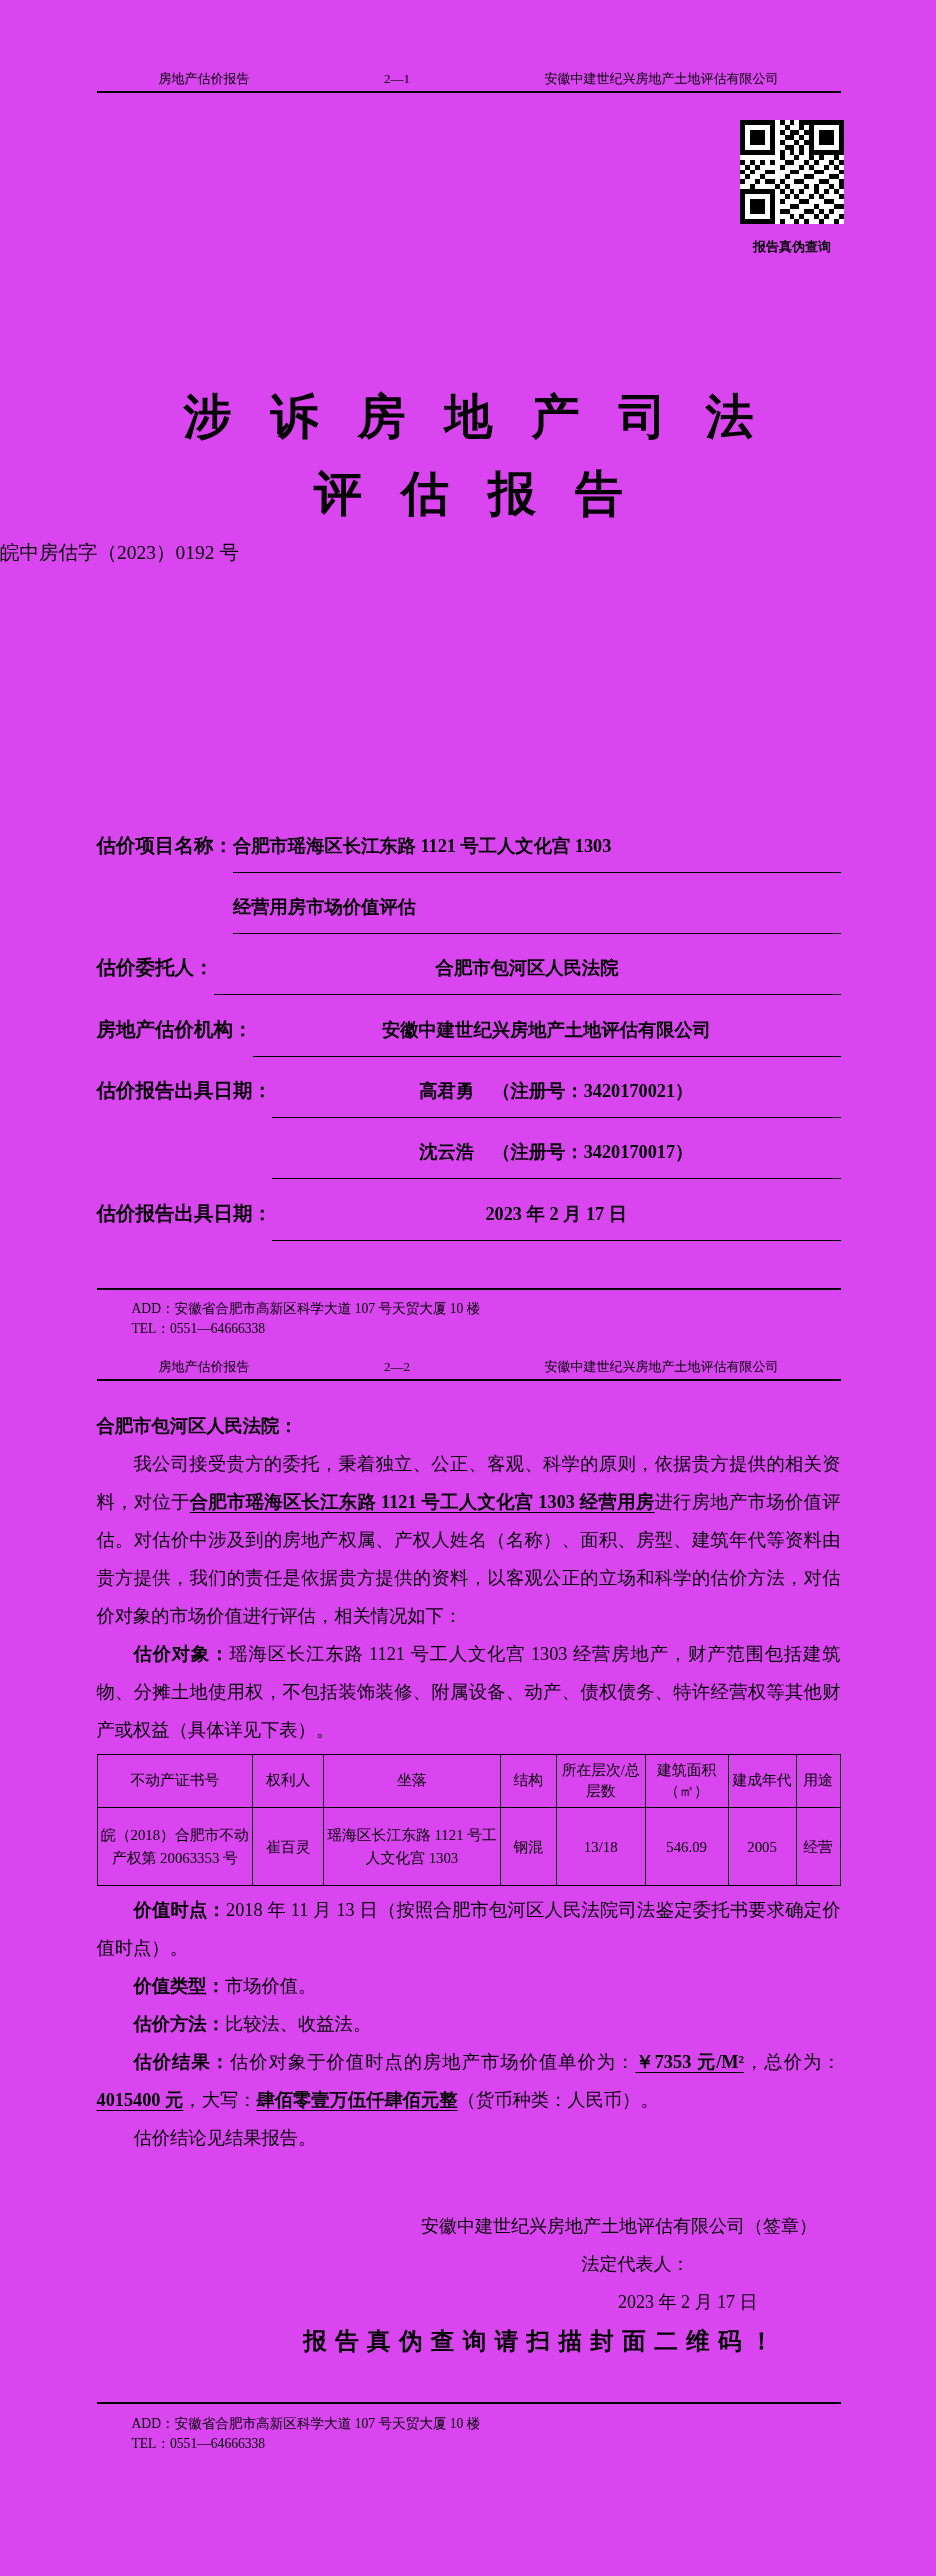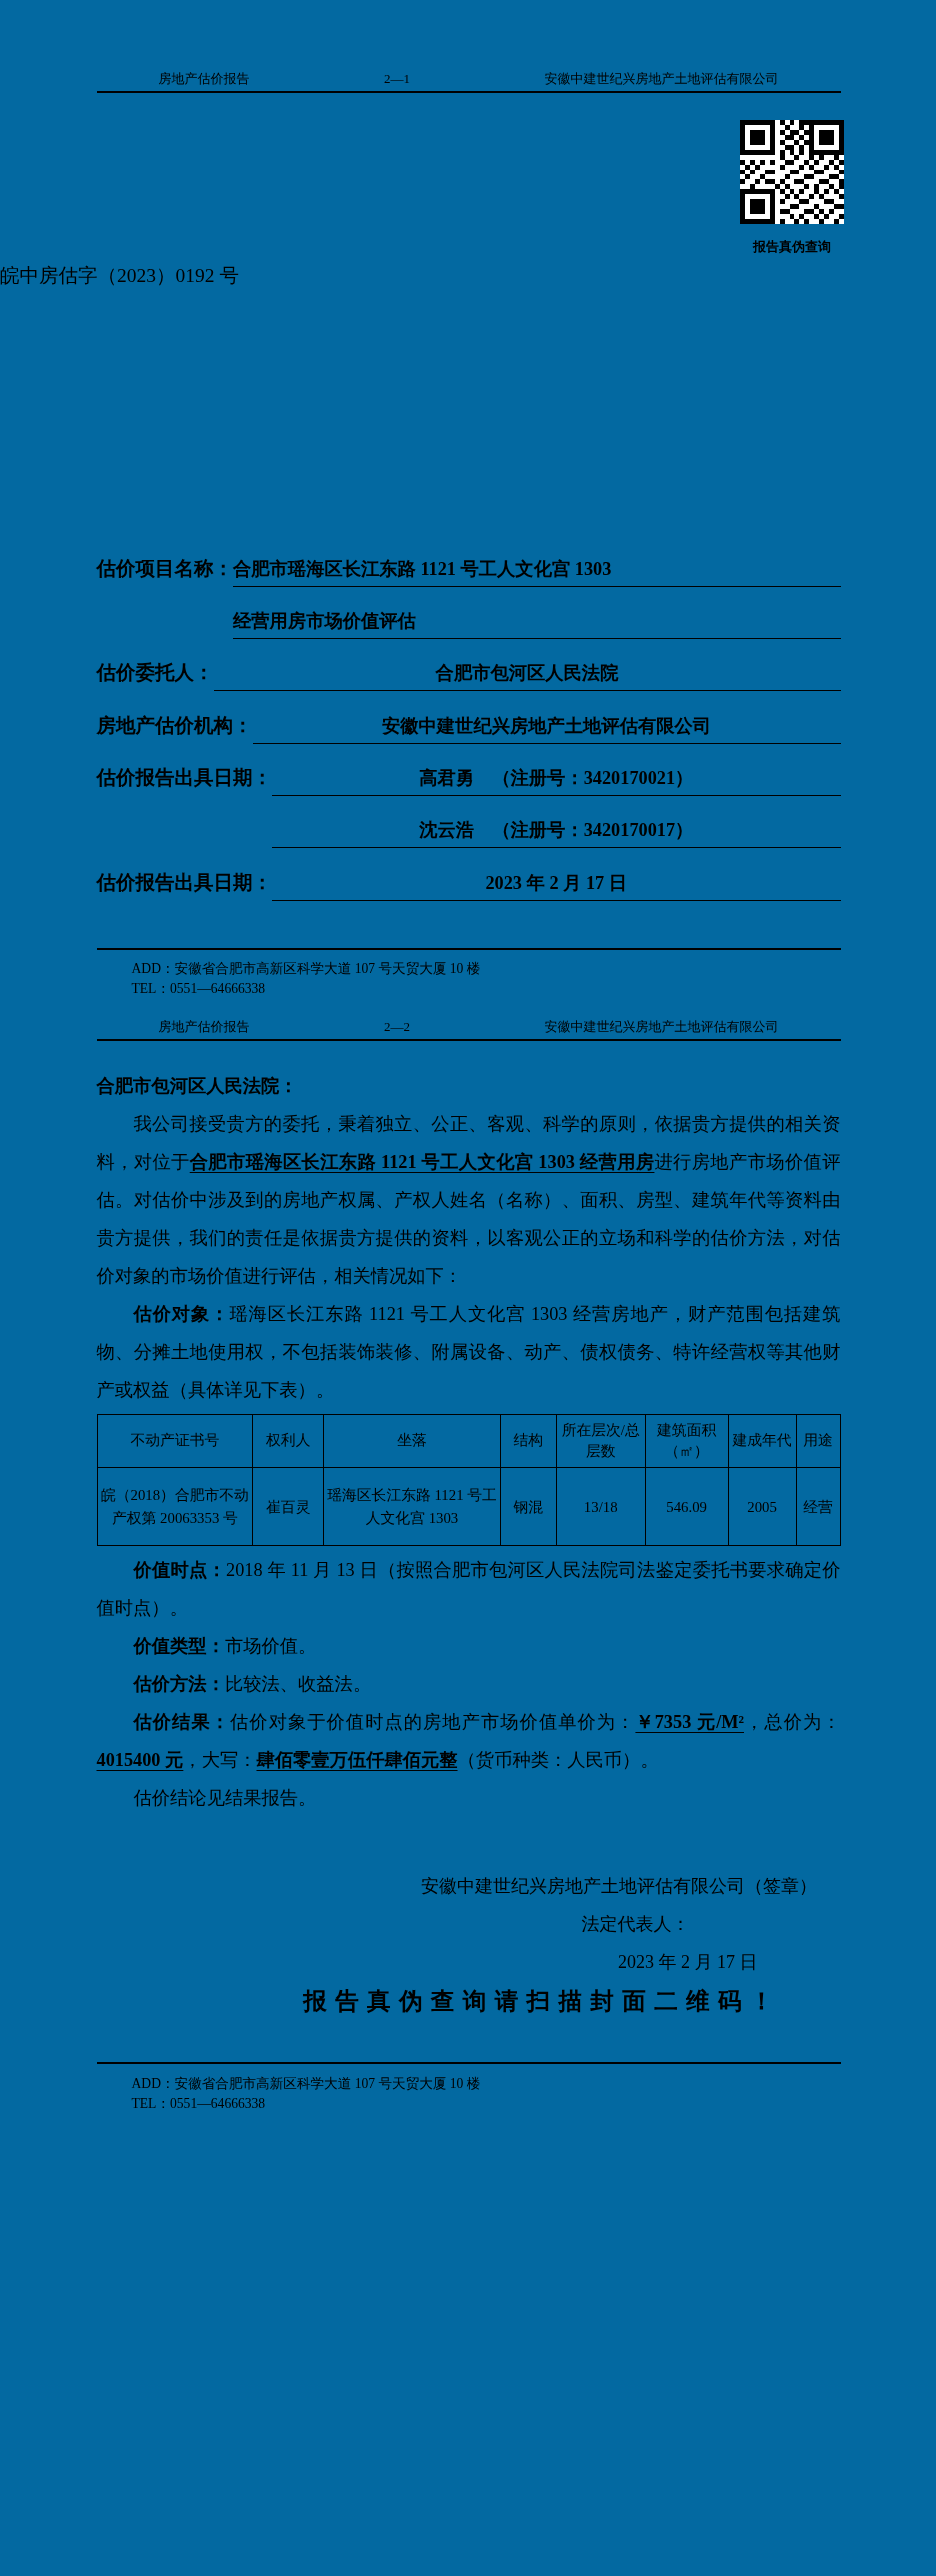--- a/index.html
+++ b/index.html
@@ -1,16 +1,16 @@
 <!DOCTYPE html>
 <html style="font-size:9.4px"><head>
 <meta charset="utf-8">
 <style>
   html,body{margin:0;padding:0;background:#ffffff;}
-  .page{position:relative;width:937px;height:2576px;background:#0369a1;overflow:hidden;
+  .page{position:relative;width:937px;height:2576px;background:#d946ef;overflow:hidden;
         font-family:"Liberation Serif","DejaVu Serif",serif;color:#000;}
   .content{width:744px;margin:0 auto;}
 
   
   .pheader{display:flex;justify-content:space-between;align-items:flex-end;
            font-size:13px;line-height:15.3px;padding:0 62px 4.7px 62px;
            border-bottom:2.4px solid #000;box-sizing:border-box;}
   #p1-header{margin-top:71px;}
   #p2-header{margin-top:20px;}
 
@@ -24,21 +24,21 @@
   .cover-title{margin-top:123px;text-align:center;font-weight:700;
                font-size:48px;line-height:77px;word-spacing:27px;}
   .doc-number{margin-top:8.3px;text-align:left;font-size:19.5px;line-height:26px;}
 
   
   .cover-fields{margin-top:264px;}
   .field{display:flex;align-items:baseline;margin-bottom:18.3px;}
   .flabel{font-size:19.5px;font-weight:700;line-height:32px;white-space:nowrap;}
   .flabel.ghost{visibility:hidden;}
   .fvalue{flex:1;text-align:center;font-size:18.3px;font-weight:700;
-          border-bottom:1.8px solid #000;padding-bottom:4px;line-height:26px;white-space:nowrap;}
+          border-bottom:1.8px solid #000;padding-bottom:13px;line-height:26px;white-space:nowrap;}
   .fvalue.left{text-align:left;}
 
   
   .pfooter{border-top:2.4px solid #000;padding:9.4px 0 0 35px;font-size:13.6px;
            line-height:20px;box-sizing:border-box;}
   #p1-footer{margin-top:47px;}
   #p2-footer{margin-top:41px;}
 
   
   .section-title{margin-top:27px;font-size:26px;font-weight:700;text-align:center;line-height:33px;}
@@ -86,20 +86,24 @@
           <rect x="16" y="2" width="3" height="3" fill="#000"></rect>
         <rect x="0" y="14" width="7" height="7" fill="#000"></rect>
           <rect x="1" y="15" width="5" height="5" fill="#fff"></rect>
           <rect x="2" y="16" width="3" height="3" fill="#000"></rect>
         <path fill="#000" d="M8 0h1v1h-1zM10 0h1v1h-1zM12 0h1v1h-1zM13 0h1v1h-1zM9 1h1v1h-1zM12 1h1v1h-1zM8 2h1v1h-1zM10 2h1v1h-1zM11 2h1v1h-1zM13 2h1v1h-1zM9 3h1v1h-1zM10 3h1v1h-1zM12 3h1v1h-1zM8 4h1v1h-1zM11 4h1v1h-1zM13 4h1v1h-1zM9 5h1v1h-1zM10 5h1v1h-1zM12 5h1v1h-1zM8 6h1v1h-1zM10 6h1v1h-1zM12 6h1v1h-1zM6 8h1v1h-1zM6 10h1v1h-1zM6 12h1v1h-1zM0 8h1v1h-1zM2 8h1v1h-1zM4 8h1v1h-1zM1 9h1v1h-1zM3 9h1v1h-1zM0 10h1v1h-1zM2 10h1v1h-1zM5 10h1v1h-1zM1 11h1v1h-1zM4 11h1v1h-1zM0 12h1v1h-1zM3 12h1v1h-1zM5 12h1v1h-1zM2 13h1v1h-1zM8 7h1v1h-1zM11 7h1v1h-1zM14 7h1v1h-1zM16 7h1v1h-1zM19 7h1v1h-1zM9 8h1v1h-1zM10 8h1v1h-1zM13 8h1v1h-1zM15 8h1v1h-1zM18 8h1v1h-1zM20 8h1v1h-1zM8 9h1v1h-1zM12 9h1v1h-1zM14 9h1v1h-1zM17 9h1v1h-1zM19 9h1v1h-1zM10 10h1v1h-1zM11 10h1v1h-1zM15 10h1v1h-1zM16 10h1v1h-1zM20 10h1v1h-1zM9 11h1v1h-1zM13 11h1v1h-1zM14 11h1v1h-1zM18 11h1v1h-1zM19 11h1v1h-1zM8 12h1v1h-1zM11 12h1v1h-1zM12 12h1v1h-1zM16 12h1v1h-1zM17 12h1v1h-1zM20 12h1v1h-1zM7 13h1v1h-1zM9 13h1v1h-1zM13 13h1v1h-1zM15 13h1v1h-1zM18 13h1v1h-1zM20 13h1v1h-1zM8 14h1v1h-1zM10 14h1v1h-1zM12 14h1v1h-1zM15 14h1v1h-1zM17 14h1v1h-1zM19 14h1v1h-1zM9 15h1v1h-1zM11 15h1v1h-1zM14 15h1v1h-1zM16 15h1v1h-1zM20 15h1v1h-1zM8 16h1v1h-1zM12 16h1v1h-1zM13 16h1v1h-1zM17 16h1v1h-1zM18 16h1v1h-1zM10 17h1v1h-1zM11 17h1v1h-1zM15 17h1v1h-1zM19 17h1v1h-1zM20 17h1v1h-1zM8 18h1v1h-1zM9 18h1v1h-1zM13 18h1v1h-1zM14 18h1v1h-1zM16 18h1v1h-1zM18 18h1v1h-1zM10 19h1v1h-1zM12 19h1v1h-1zM15 19h1v1h-1zM17 19h1v1h-1zM20 19h1v1h-1zM8 20h1v1h-1zM11 20h1v1h-1zM13 20h1v1h-1zM16 20h1v1h-1zM19 20h1v1h-1z"></path>
       </svg>
       <div class="qr-caption">报告真伪查询</div>
     </div>
   </div>
 
+  <div class="cover-title">
+    <div>涉 诉 房 地 产 司 法</div>
+    <div>评 估 报 告</div>
+  </div>
 
   <div class="doc-number">皖中房估字（2023）0192 号</div>
 
   <div class="content cover-fields">
     <div class="field">
       <span class="flabel">估价项目名称：</span>
       <span class="fvalue left">合肥市瑶海区长江东路 1121 号工人文化宫 1303</span>
     </div>
     <div class="field">
       <span class="flabel ghost">估价项目名称：</span>

